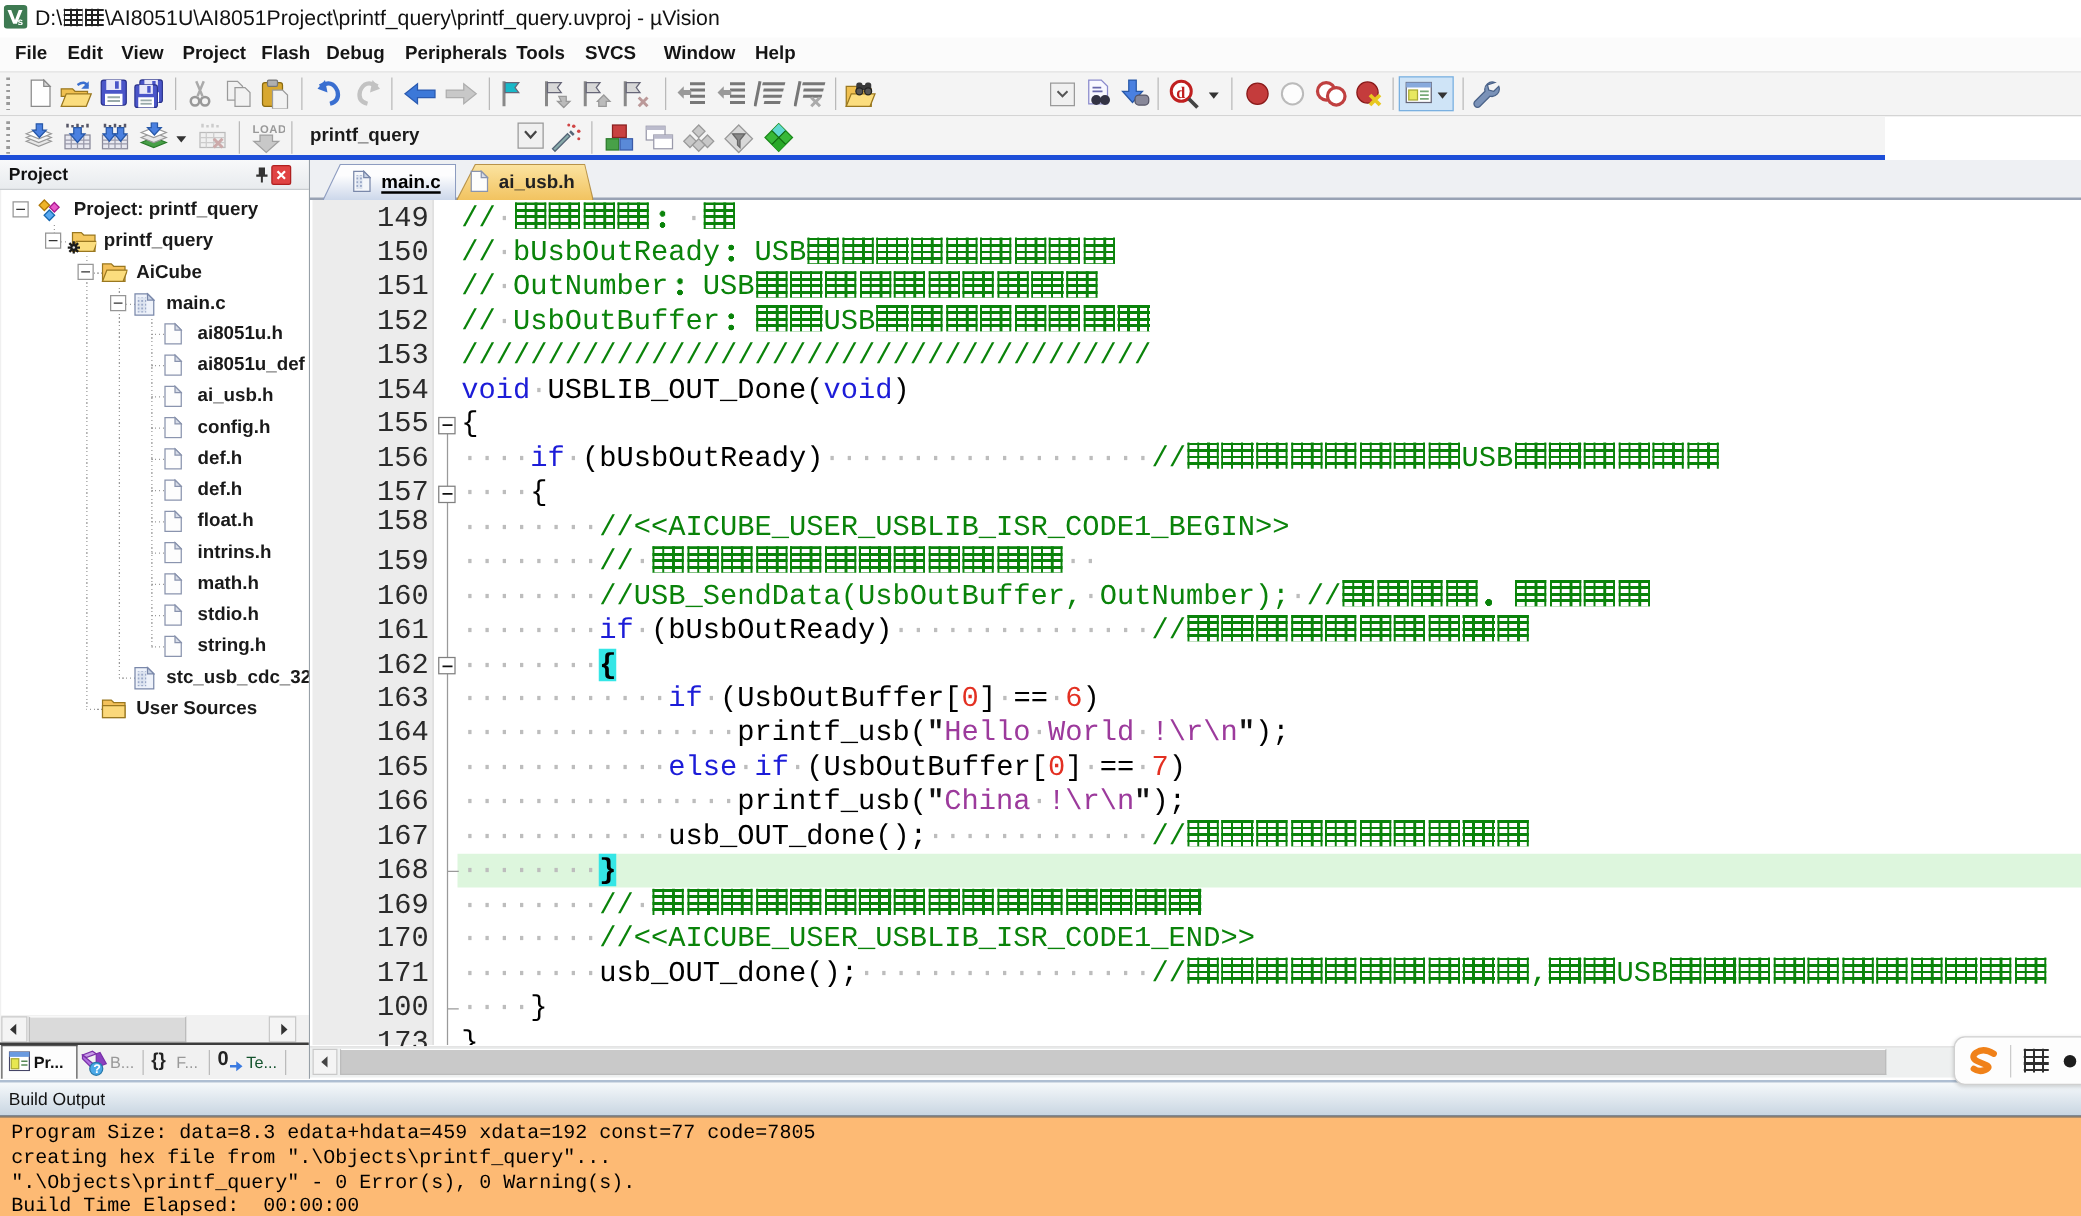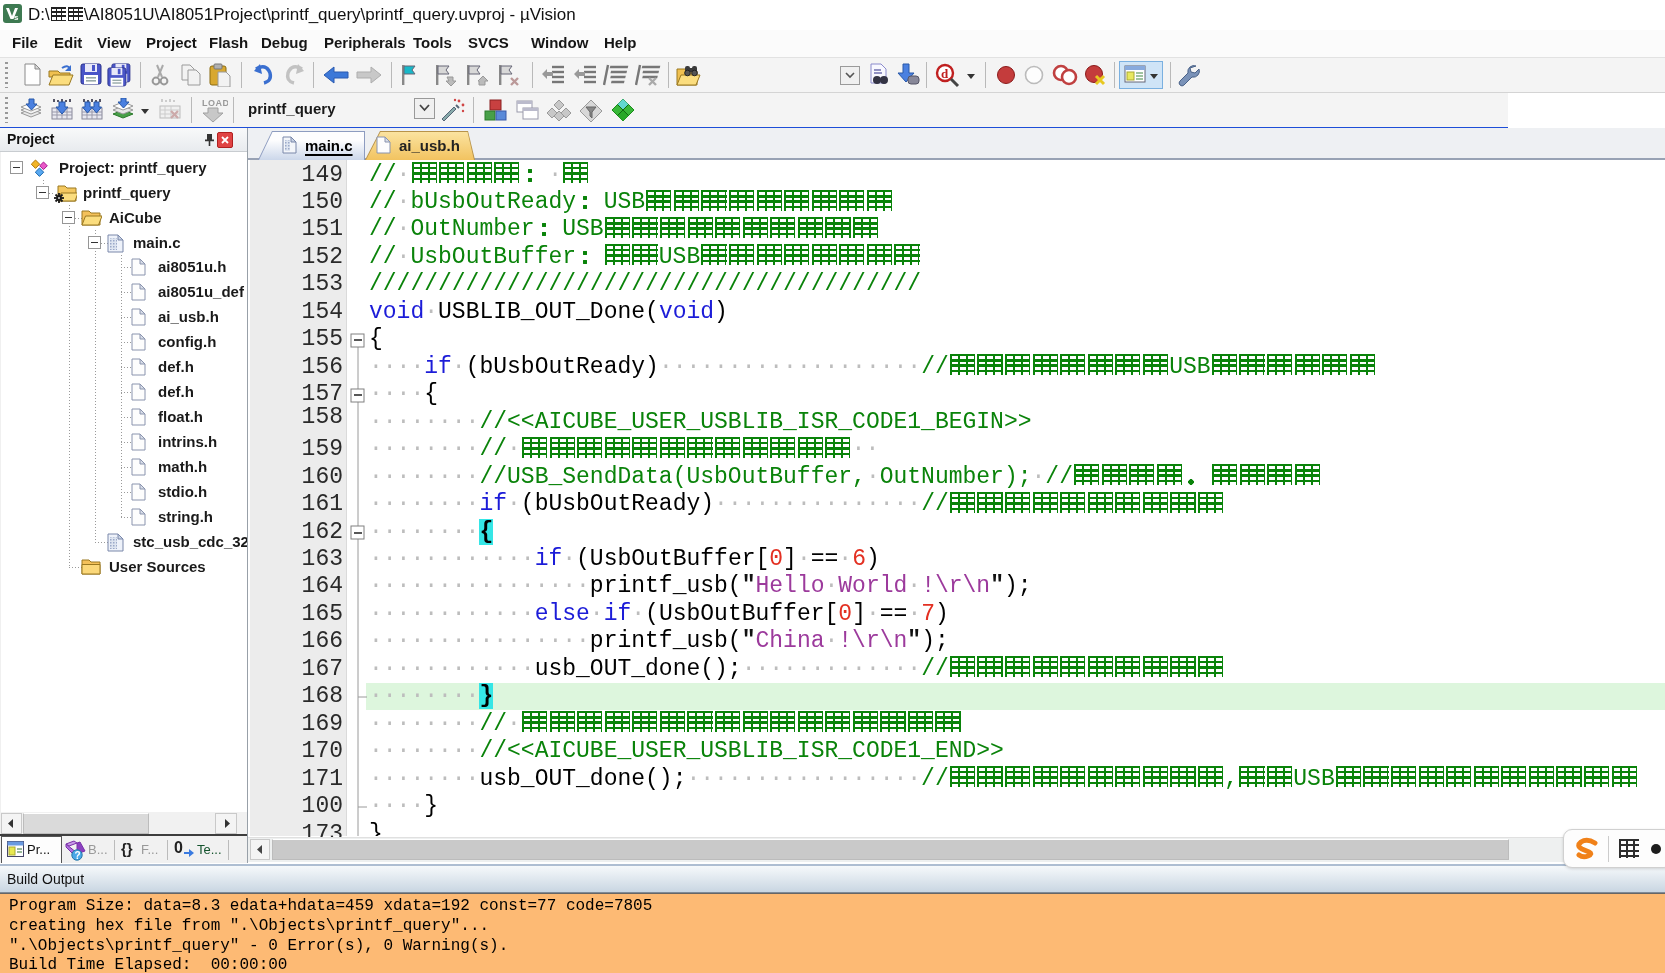--- a/index.html
+++ b/index.html
@@ -3,21 +3,21 @@
 *{margin:0;padding:0;box-sizing:border-box}
 html,body{width:1665px;height:973px;overflow:hidden;background:#fff;
  font-family:"Liberation Sans",sans-serif;position:relative}
 .abs{position:absolute}
 
 #title{position:absolute;left:0;top:0;width:1665px;height:30px;background:#fff}
 #title .txt{position:absolute;left:28px;top:5px;font-size:17px;color:#111;letter-spacing:0px}
 #menu{position:absolute;left:0;top:30px;width:1665px;height:27px;background:#fbfbfb}
 #menu span{position:absolute;top:4px;font-size:15px;font-weight:600;color:#151515}
 #tb1{position:absolute;left:0;top:57px;width:1665px;height:36px;background:#f4f4f4;border-top:1px solid #e2e2e2;border-bottom:1px solid #d4d4d4}
-#tb2{position:absolute;left:0;top:93px;width:1508px;height:35px;background:#f4f4f4;border-bottom:1px solid #1d4ed8}
+#tb2{position:absolute;left:0;top:93px;width:1508px;height:35px;background:#f4f4f4;border-bottom:4px solid #1d4ed8}
 .tsep{position:absolute;top:4px;width:1px;height:26px;background:#b9b9b9}
 .grip{position:absolute;left:5px;top:4px;width:3px;height:26px;
  background:repeating-linear-gradient(to bottom,#999 0 2px,transparent 2px 5px)}
 .ic{position:absolute;top:5px}
 
 #lp{position:absolute;left:0;top:128px;width:248px;height:735px;background:#f0f0f0;border-right:1px solid #98a0a8}
 #lphdr{position:absolute;left:0;top:0;width:247px;height:24px;background:linear-gradient(#f8f9fa,#e8ebee);border-bottom:1px solid #c8ccd0}
 #lphdr .t{position:absolute;left:7px;top:3px;font-size:14px;font-weight:600;color:#111}
 #tree{position:absolute;left:1px;top:24px;width:246px;height:660px;background:#fff;overflow:hidden}
 .trow{position:absolute;height:25px;line-height:25px;font-size:15px;font-weight:600;color:#1a1a1a;white-space:nowrap}
@@ -578,21 +578,21 @@
       <div class="abs" style="left:1px;top:0px;width:61px;height:27px;background:#fdfdfd;border:1px solid #555;border-bottom:none"></div>
       <svg class="abs" style="left:7px;top:5px" width="17" height="16" viewBox="0 0 17 16">
         <rect x="0.5" y="0.5" width="16" height="15" fill="#fff" stroke="#446"></rect>
         <rect x="0.5" y="0.5" width="16" height="4" fill="#6a9ae0"></rect>
         <rect x="2" y="6" width="6" height="8" fill="#e8e850" stroke="#aa3"></rect>
         <g stroke="#585" stroke-width="1.2">
           <line x1="10" y1="8" x2="15" y2="8"></line>
           <line x1="10" y1="11" x2="15" y2="11"></line>
         </g>
       </svg>
-      <div class="abs" style="left:27px;top:6px;font-size:13px;font-weight:400;color:#111">Pr...</div>
+      <div class="abs" style="left:27px;top:6px;font-size:13px;font-weight:700;color:#111">Pr...</div>
       <svg class="abs" style="left:64px;top:4px" width="22" height="21" viewBox="0 0 22 21">
         <path d="M2 4 l8 -3 3 2 -8 3 z" fill="#c89ae8" stroke="#7a30a8"></path>
         <path d="M13 3 l3 -1 5 9 -8 3 z" fill="#8a40c0" stroke="#7a30a8"></path>
         <path d="M2 4 v3 l8 8 3 -2 z" fill="#b070e0" stroke="#7a30a8"></path>
         <circle cx="13" cy="15" r="5.2" fill="#4aa8e8" stroke="#2878a8"></circle>
         <text x="10.6" y="18.6" font-size="10" font-weight="bold" fill="#fff" font-family="Liberation Sans">?</text>
       </svg>
       <div class="abs" style="left:88px;top:6px;font-size:13px;color:#999">B...</div>
       <div class="abs" style="left:114px;top:4px;width:1px;height:20px;background:#bbb"></div>
       <div class="abs" style="left:121px;top:4px;font-size:15px;font-weight:700;color:#222">{}</div>

